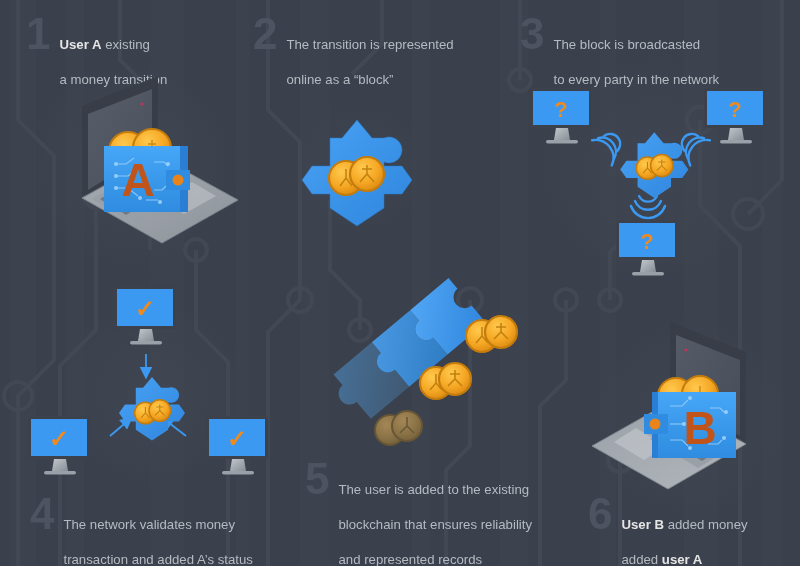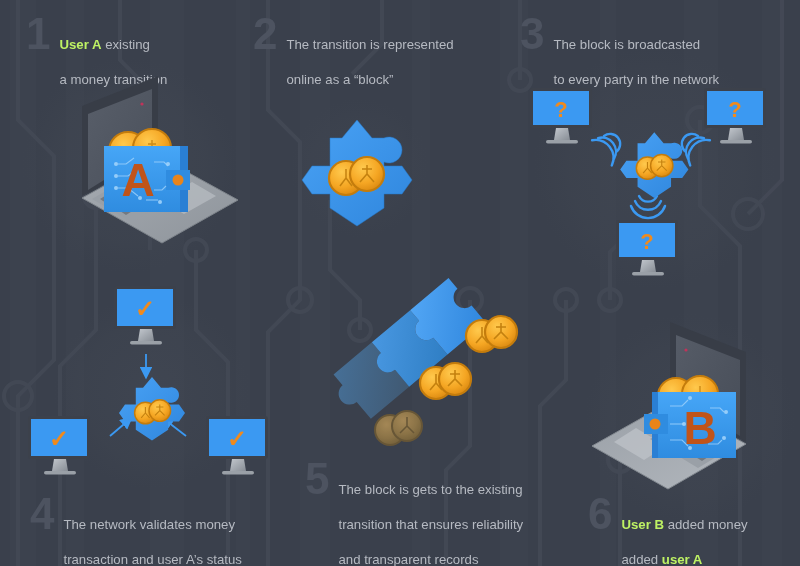--- a/index.html
+++ b/index.html
@@ -33,21 +33,21 @@
     letter-spacing: -1px;
     user-select: none;
   }
   .step-text {
     font-size: 13.2px;
     line-height: 1.33;
     color: #b6bac2;
     padding-top: 4px;
     white-space: pre-line;
   }
-  .hl { color: #bef264; font-weight: bold; }
+  .hl { color: #e5e5e5; font-weight: bold; }
 
   #step1-block { left: 26px; top: 14px; }
   #step2-block { left: 253px; top: 14px; }
   #step3-block { left: 520px; top: 14px; }
   #step4-block { left: 30px; top: 494px; }
   #step5-block { left: 305px; top: 459px; }
   #step6-block { left: 588px; top: 494px; }
 
   
   .art { position: absolute; }
@@ -155,30 +155,30 @@
     <div class="step-text">
       <span>The transition is represented</span><br>
       <span>online as a “block”</span>
     </div>
   </div>
 
   <div class="step" id="step4-block">
     <div class="step-num">4</div>
     <div class="step-text">
       <span>The network validates money</span><br>
-      <span>transaction and user A’s status</span>
+      <span>transaction and added A’s status</span>
     </div>
   </div>
 
   <div class="step" id="step5-block">
     <div class="step-num">5</div>
     <div class="step-text">
-      <span>The block is gets to the existing</span><br>
-      <span>transition that ensures reliability</span><br>
-      <span>and transparent records</span><br>
+      <span>The user is added to the existing</span><br>
+      <span>blockchain that ensures reliability</span><br>
+      <span>and represented records</span><br>
       
     </div>
   </div>
 
   <div class="step" id="step6-block">
     <div class="step-num">6</div>
     <div class="step-text">
       <span class="hl">User B</span><span> added money</span><br>
       <span>added </span><span class="hl">user A</span>
     </div>

